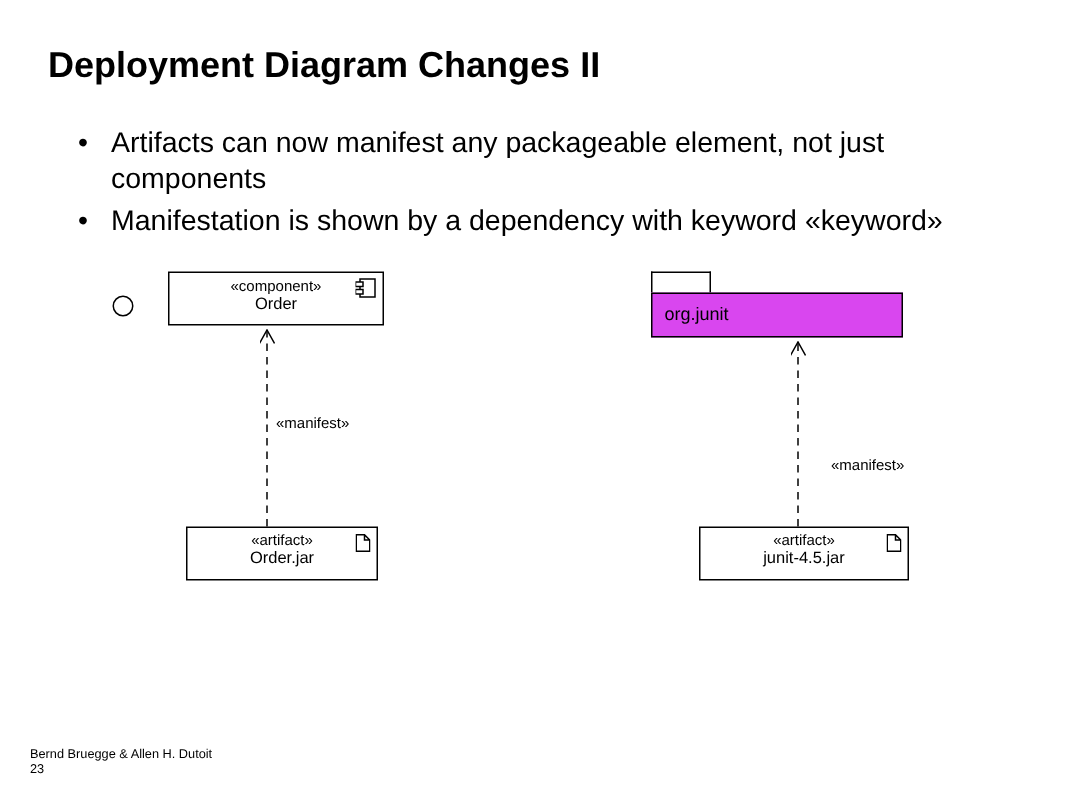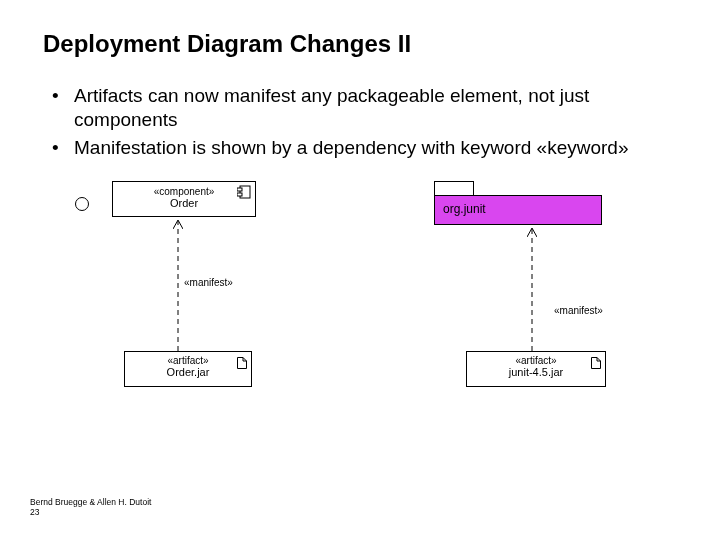--- a/index.html
+++ b/index.html
@@ -1,18 +1,18 @@
 <!DOCTYPE html>
 <html><head>
 <meta charset="utf-8">
 <style>
   * { box-sizing: border-box; }
   html, body { margin: 0; padding: 0; width: 720px; height: 540px; background: #fff; font-family: Verdana, Geneva, sans-serif; color: #000; }
   .slide { width: 720px; height: 540px; position: relative; padding: 30px 32px 0 32px; }
-  .title { font-size: 24px; font-weight: bold; margin: 0 0 26px 11px; }
+  .title { font-size: 24px; font-weight: bold; margin: 0 0 26px 0; }
   ul.bullets { list-style: none; padding: 0; margin: 0 0 18px 20px; }
   ul.bullets li { position: relative; font-size: 19px; line-height: 1.25; margin: 0 0 4px 0; padding-left: 22px; }
   ul.bullets li::before { content: "•"; position: absolute; left: 0; top: 0; }
   .diagrams { position: relative; width: 640px; height: 260px; margin: 6px 0 0 16px; }
   .uml-box { position: absolute; border: 1px solid #000; background: #fff; text-align: center; font-family: Arial, sans-serif; }
   .uml-box .stereo { font-size: 10px; }
   .uml-box .name  { font-size: 11px; font-weight: normal; }
   
   .comp-left { left: 64px; top: 4px; width: 144px; height: 36px; padding-top: 4px; }
   .port-ball { position:absolute; left:27px; top:20px; width:14px; height:14px; border:1px solid #000; border-radius:50%; }
@@ -25,21 +25,21 @@
   
   .pkg { position:absolute; left:386px; top:4px; }
   .pkg-tab { width:40px; height:14px; border:1px solid #000; border-bottom:none; background:#fff; }
   .pkg-body{ width:168px; height:30px; border:1px solid #000; background:#d946ef; font-family:Arial,sans-serif; font-size:12px; padding:6px 8px; }
   
   .art-right { left:418px; top:174px; width:140px; height:36px; padding-top:3px; }
   .mani-right{ position:absolute; left:506px; top:128px; font-family:Arial,sans-serif; font-size:10px; }
   
   svg.arrows { position:absolute; left:0; top:0; width:640px; height:260px; pointer-events:none; }
   
-  .footer { position:absolute; left:30px; bottom:22px; width:656px; font-size:8.5px; font-family: Verdana, sans-serif; display:flex;align-items:flex-end; }
+  .footer { position:absolute; left:20px; bottom:22px; width:656px; font-size:8.5px; font-family: Verdana, sans-serif; display:flex;align-items:flex-end; }
   .foot-left  { width: 220px; line-height:1.25; }
   .foot-right { flex:1; text-align:left; padding-left:20px; }
 </style>
 </head>
 <body>
 
 <div class="slide">
   <h1 class="title">Deployment Diagram Changes II</h1>
 
   <ul class="bullets">

